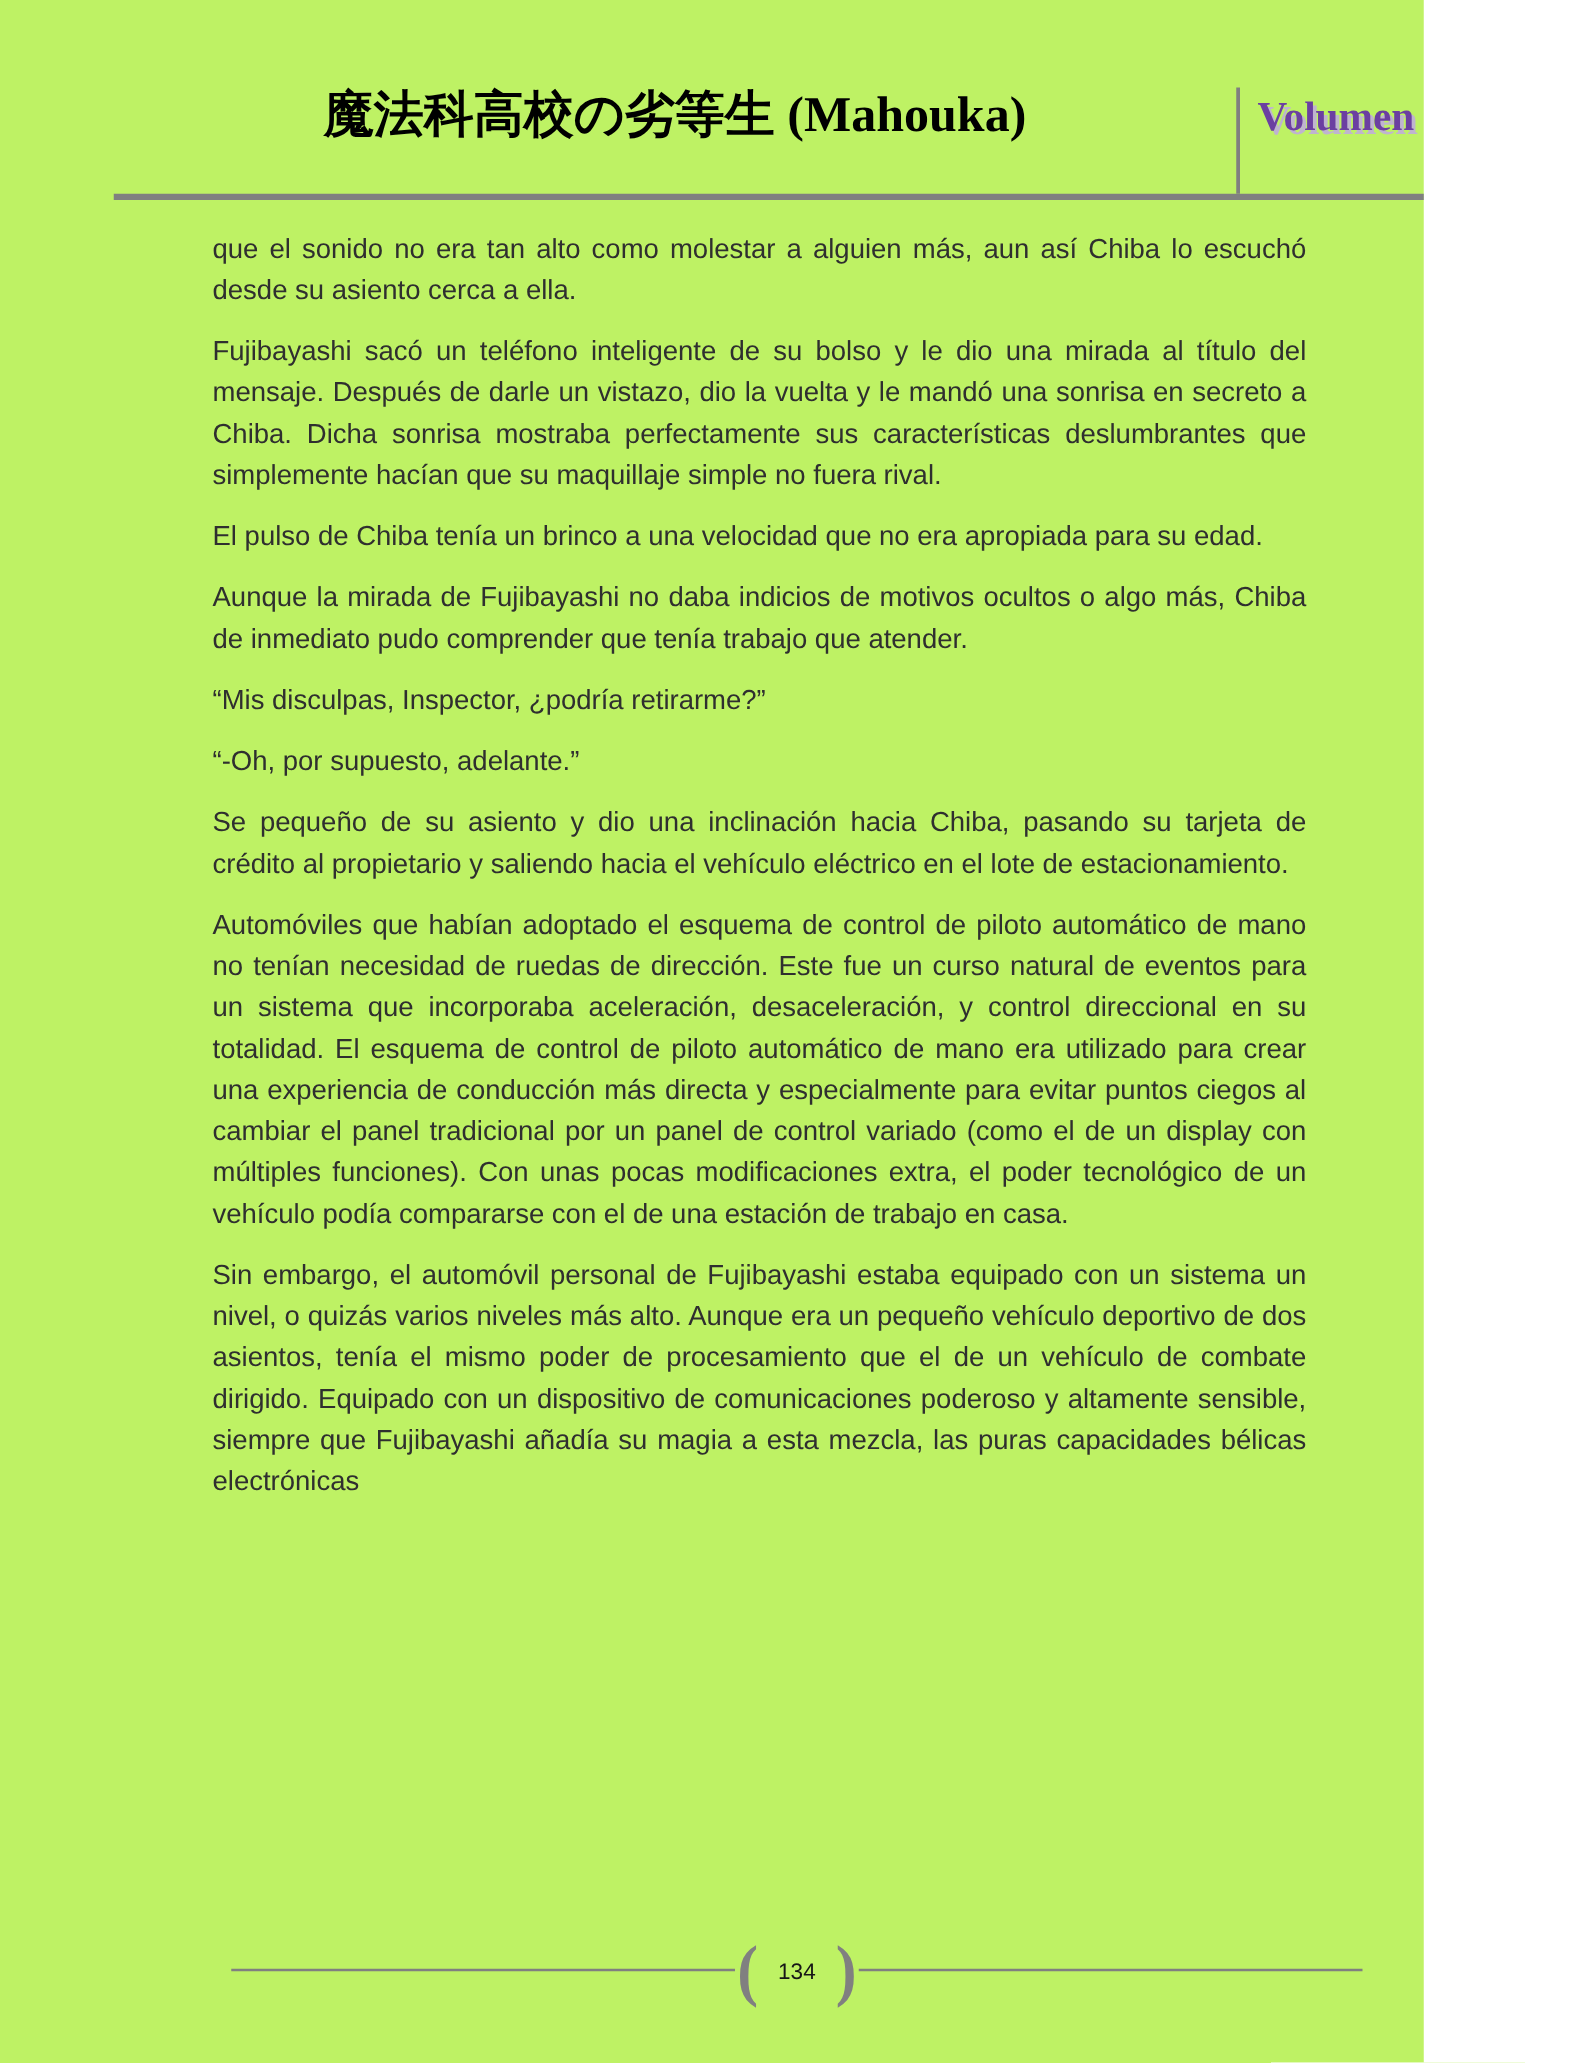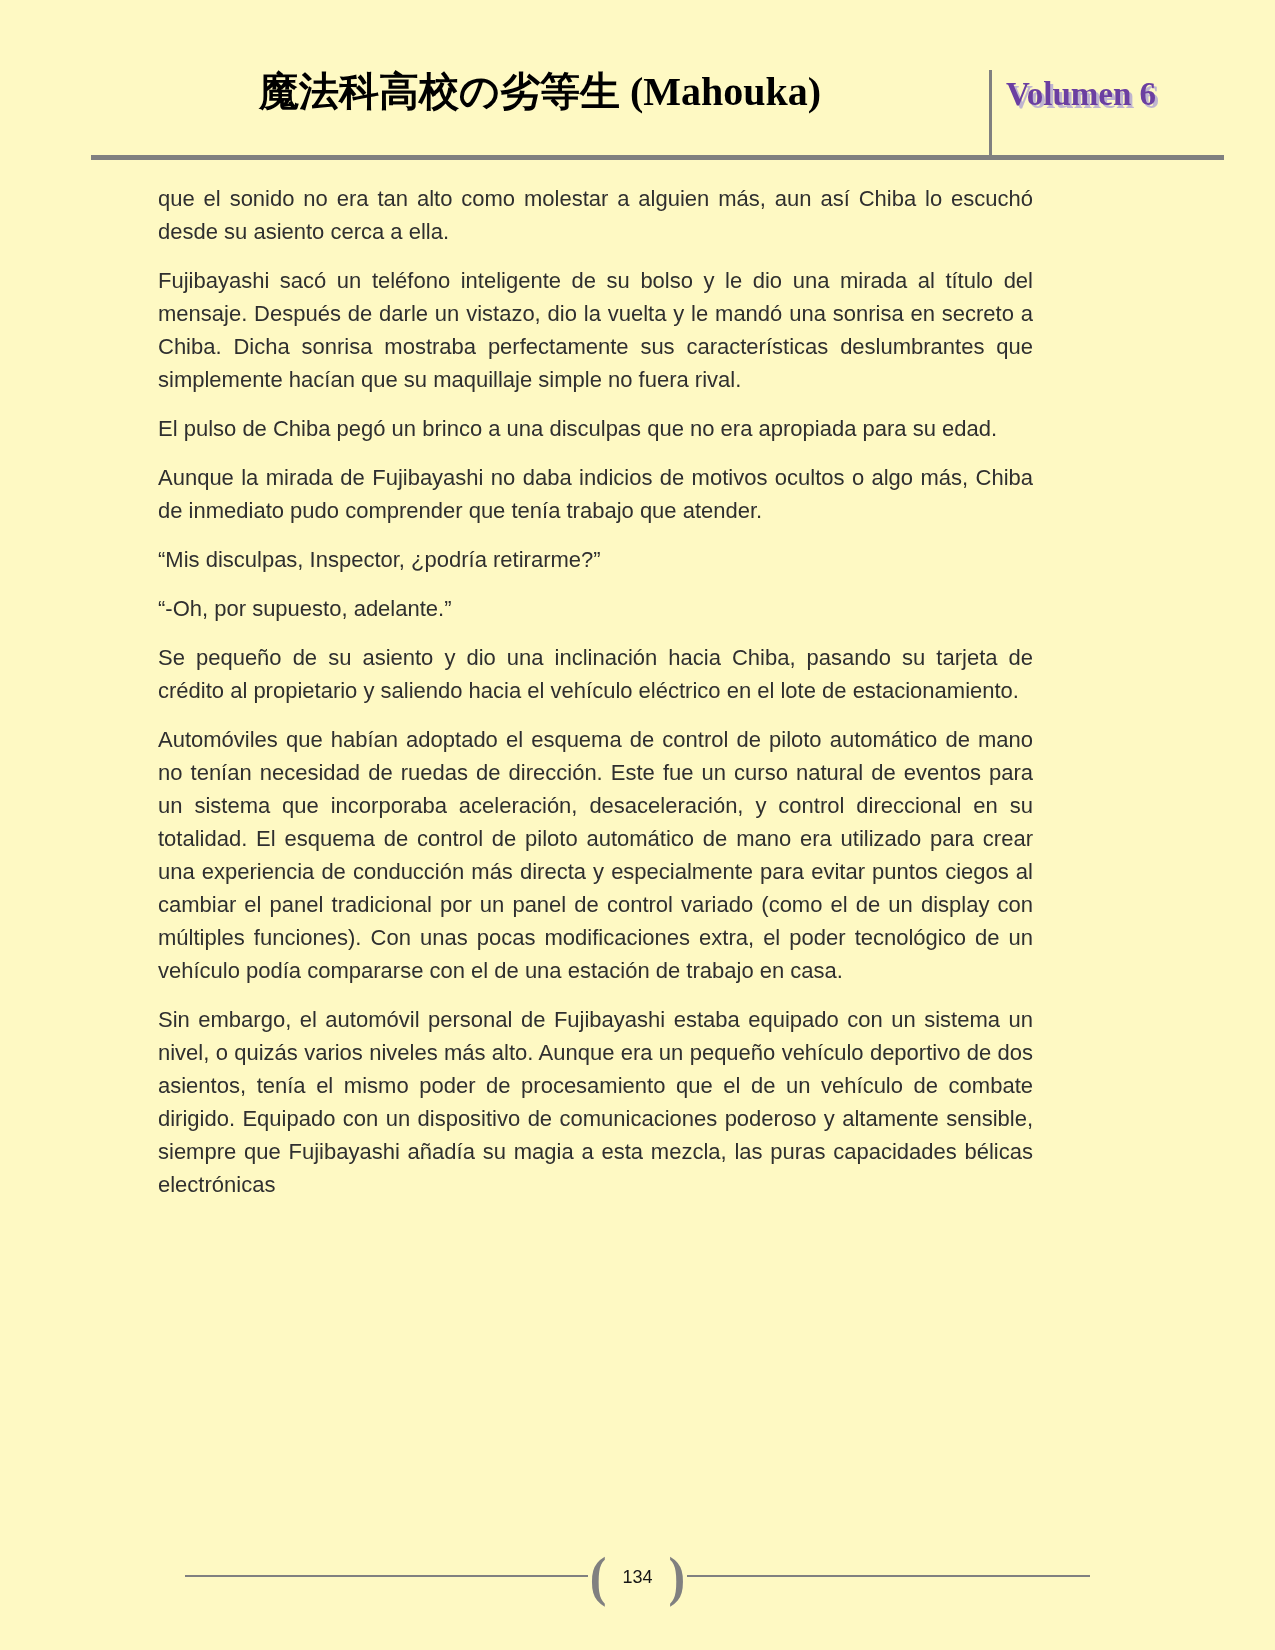--- a/index.html
+++ b/index.html
@@ -2,23 +2,23 @@
 <html style="--volume-purple: #6b3fa1; --rule-gray: #808080; --text-color: #2f2f2f;"><head>
 <meta charset="utf-8">
 <style>
   html, body {
     margin: 0;
     padding: 0;
     background: #ffffff;
   }
   .page {
     position: relative;
-    width: 1275px;
+    width: 1139px;
     height: 1650px;
-    background: #fef9c3;
+    background: #bef264;
     overflow: hidden;
     font-family: "Liberation Sans", sans-serif;
   }
 
   
   .header-rule {
     position: absolute;
     left: 91px;
     top: 155px;
     width: 1133px;
@@ -55,21 +55,21 @@
     font-size: 33px;
     line-height: 1.1;
     color: var(--volume-purple, #6b3fa1);
     text-shadow: 3px 3px 0 #bfb4cf;
     white-space: nowrap;
   }
 
   
   .body-text {
     position: absolute;
-    left: 158px;
+    left: 170px;
     top: 182px;
     width: 875px;
   }
   .body-text p {
     margin: 0 0 16px 0;
     font-size: 22px;
     line-height: 33px;
     text-align: justify;
     color: var(--text-color, #2f2f2f);
   }
@@ -119,21 +119,21 @@
 
   <div class="volume-bar"></div>
 
   <div class="volume-label">Volumen 6</div>
 
   <div class="header-rule"></div>
 
   <div class="body-text">
       <p>que el sonido no era tan alto como molestar a alguien más, aun así Chiba lo escuchó desde su asiento cerca a ella.</p>
       <p>Fujibayashi sacó un teléfono inteligente de su bolso y le dio una mirada al título del mensaje. Después de darle un vistazo, dio la vuelta y le mandó una sonrisa en secreto a Chiba. Dicha sonrisa mostraba perfectamente sus características deslumbrantes que simplemente hacían que su maquillaje simple no fuera rival.</p>
-      <p>El pulso de Chiba pegó un brinco a una disculpas que no era apropiada para su edad.</p>
+      <p>El pulso de Chiba tenía un brinco a una velocidad que no era apropiada para su edad.</p>
       <p>Aunque la mirada de Fujibayashi no daba indicios de motivos ocultos o algo más, Chiba de inmediato pudo comprender que tenía trabajo que atender.</p>
       <p>“Mis disculpas, Inspector, ¿podría retirarme?”</p>
       <p>“-Oh, por supuesto, adelante.”</p>
       <p>Se pequeño de su asiento y dio una inclinación hacia Chiba, pasando su tarjeta de crédito al propietario y saliendo hacia el vehículo eléctrico en el lote de estacionamiento.</p>
       <p>Automóviles que habían adoptado el esquema de control de piloto automático de mano no tenían necesidad de ruedas de dirección. Este fue un curso natural de eventos para un sistema que incorporaba aceleración, desaceleración, y control direccional en su totalidad. El esquema de control de piloto automático de mano era utilizado para crear una experiencia de conducción más directa y especialmente para evitar puntos ciegos al cambiar el panel tradicional por un panel de control variado (como el de un display con múltiples funciones). Con unas pocas modificaciones extra, el poder tecnológico de un vehículo podía compararse con el de una estación de trabajo en casa.</p>
       <p>Sin embargo, el automóvil personal de Fujibayashi estaba equipado con un sistema un nivel, o quizás varios niveles más alto. Aunque era un pequeño vehículo deportivo de dos asientos, tenía el mismo poder de procesamiento que el de un vehículo de combate dirigido. Equipado con un dispositivo de comunicaciones poderoso y altamente sensible, siempre que Fujibayashi añadía su magia a esta mezcla, las puras capacidades bélicas electrónicas</p>
     </div>
 
   <div class="footer">
     <div class="footer-line"></div>

